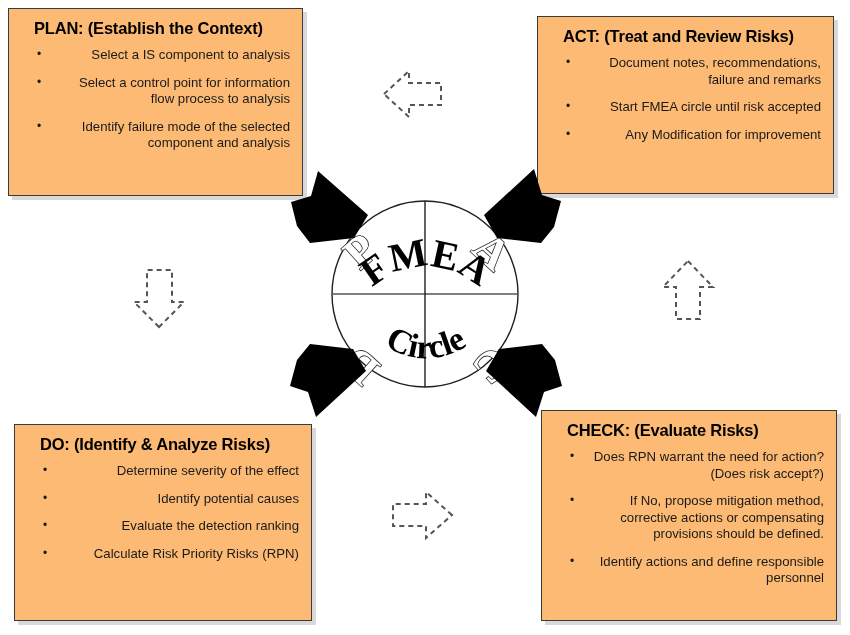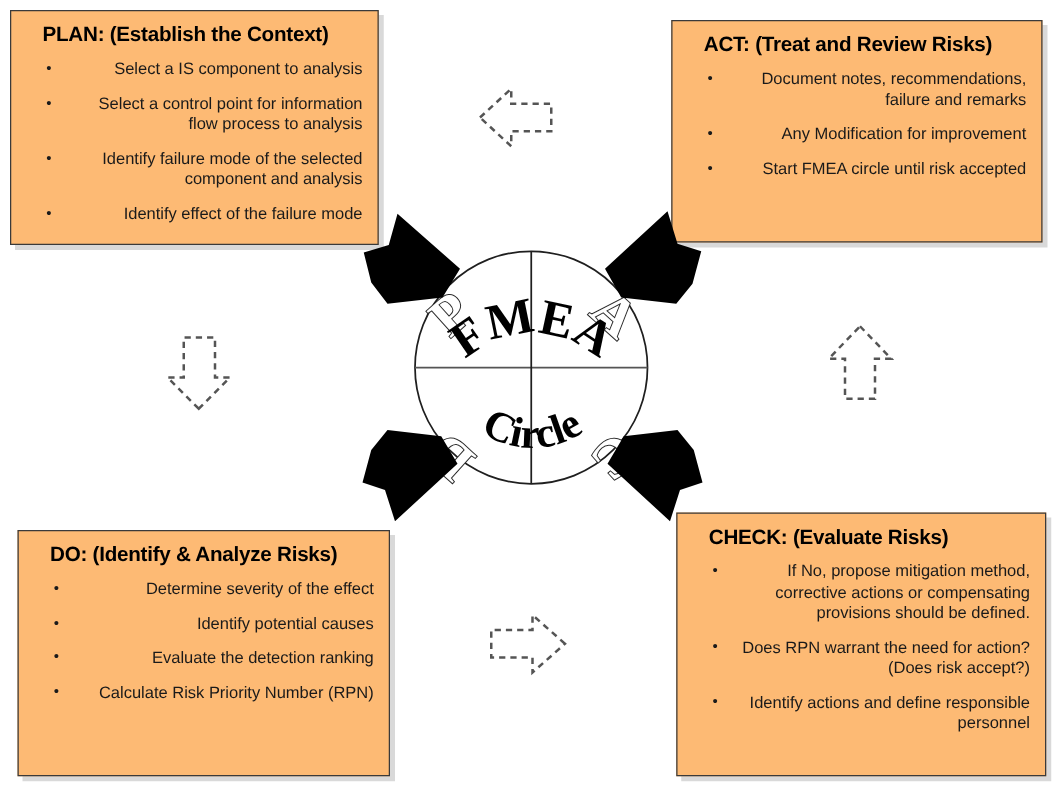--- a/index.html
+++ b/index.html
@@ -104,48 +104,47 @@
 <body>
 
 <div id="stage">
 
   <div class="box" id="box-plan">
     <div class="box-title">PLAN: (Establish the Context)</div>
     <ul class="bullets">
       <li>Select a IS component to analysis</li>
       <li>Select a control point for information flow process to analysis</li>
       <li>Identify failure mode of the selected component and analysis</li>
-      <li>Identify effect of the failure mode</li>
     </ul>
   </div>
 
   <div class="box" id="box-act">
     <div class="box-title">ACT: (Treat and Review Risks)</div>
     <ul class="bullets">
       <li>Document notes, recommendations, failure and remarks</li>
+      <li>Start FMEA circle until risk accepted</li>
       <li>Any Modification for improvement</li>
-      <li>Start FMEA circle until risk accepted</li>
     </ul>
   </div>
 
   <div class="box" id="box-do">
     <div class="box-title">DO: (Identify &amp; Analyze Risks)</div>
     <ul class="bullets">
       <li>Determine severity of the effect</li>
       <li>Identify potential causes</li>
       <li>Evaluate the detection ranking</li>
-      <li>Calculate Risk Priority Number (RPN)</li>
+      <li>Calculate Risk Priority Risks (RPN)</li>
     </ul>
   </div>
 
   <div class="box" id="box-check">
     <div class="box-title">CHECK: (Evaluate Risks)</div>
     <ul class="bullets">
+      <li>Does RPN warrant the need for action? (Does risk accept?)</li>
       <li>If No, propose mitigation method, corrective actions or compensating provisions should be defined.</li>
-      <li>Does RPN warrant the need for action? (Does risk accept?)</li>
       <li>Identify actions and define responsible personnel</li>
     </ul>
   </div>
 
   <svg id="circle-layer" viewBox="0 0 850 635" xmlns="http://www.w3.org/2000/svg">
 
     <defs>
       <path id="arc-fmea" d="M 362,300 A 78,78 0 0 1 490,300"></path>
       <path id="arc-circle" d="M 368,329 A 72,72 0 0 0 484,329"></path>
     </defs>

